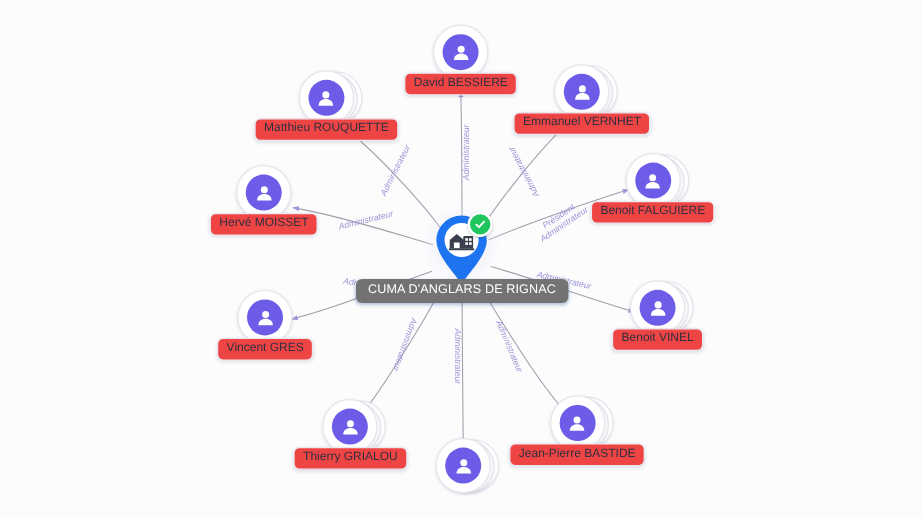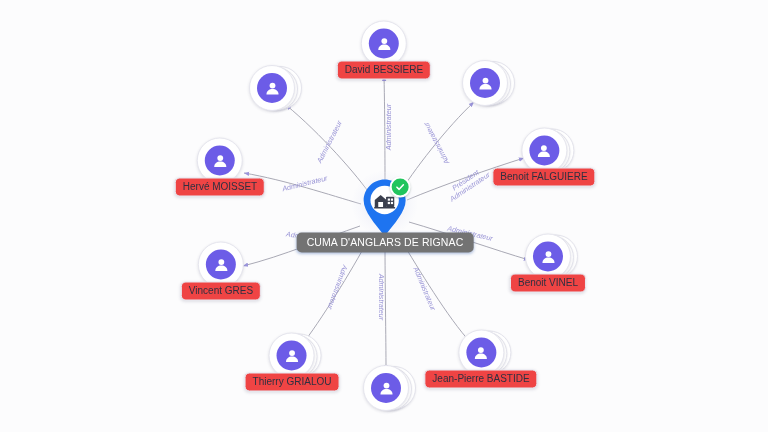--- a/index.html
+++ b/index.html
@@ -259,34 +259,36 @@
             <div class="stack-sheet s1"></div>
             <div class="avatar-ring">
               <div class="avatar-disc">
                 <svg width="17" height="17" viewBox="0 0 18 18" xmlns="http://www.w3.org/2000/svg">
                   <circle cx="9" cy="5.9" r="3.1" fill="#ffffff"></circle>
                   <path d="M2.6 15.4 C2.6 11.6 5.5 9.6 9 9.6 C12.5 9.6 15.4 11.6 15.4 15.4 Z" fill="#ffffff"></path>
                 </svg>
               </div>
             </div>
           </div>
+          <div class="node-chip">Matthieu ROUQUETTE</div>
         </div>
         <div class="person-node" style="left: 485px; top: 83px;">
           <div class="avatar-stack">
             <div class="stack-sheet s2"></div>
             <div class="stack-sheet s1"></div>
             <div class="avatar-ring">
               <div class="avatar-disc">
                 <svg width="17" height="17" viewBox="0 0 18 18" xmlns="http://www.w3.org/2000/svg">
                   <circle cx="9" cy="5.9" r="3.1" fill="#ffffff"></circle>
                   <path d="M2.6 15.4 C2.6 11.6 5.5 9.6 9 9.6 C12.5 9.6 15.4 11.6 15.4 15.4 Z" fill="#ffffff"></path>
                 </svg>
               </div>
             </div>
           </div>
+          <div class="node-chip">Emmanuel VERNHET</div>
         </div>
         <div class="person-node" style="left: 544px; top: 157px; justify-content: center;">
           <div class="avatar-stack">
             <div class="stack-sheet s2"></div>
             <div class="stack-sheet s1"></div>
             <div class="avatar-ring">
               <div class="avatar-disc">
                 <svg width="17" height="17" viewBox="0 0 18 18" xmlns="http://www.w3.org/2000/svg">
                   <circle cx="9" cy="5.9" r="3.1" fill="#ffffff"></circle>
                   <path d="M2.6 15.4 C2.6 11.6 5.5 9.6 9 9.6 C12.5 9.6 15.4 11.6 15.4 15.4 Z" fill="#ffffff"></path>

